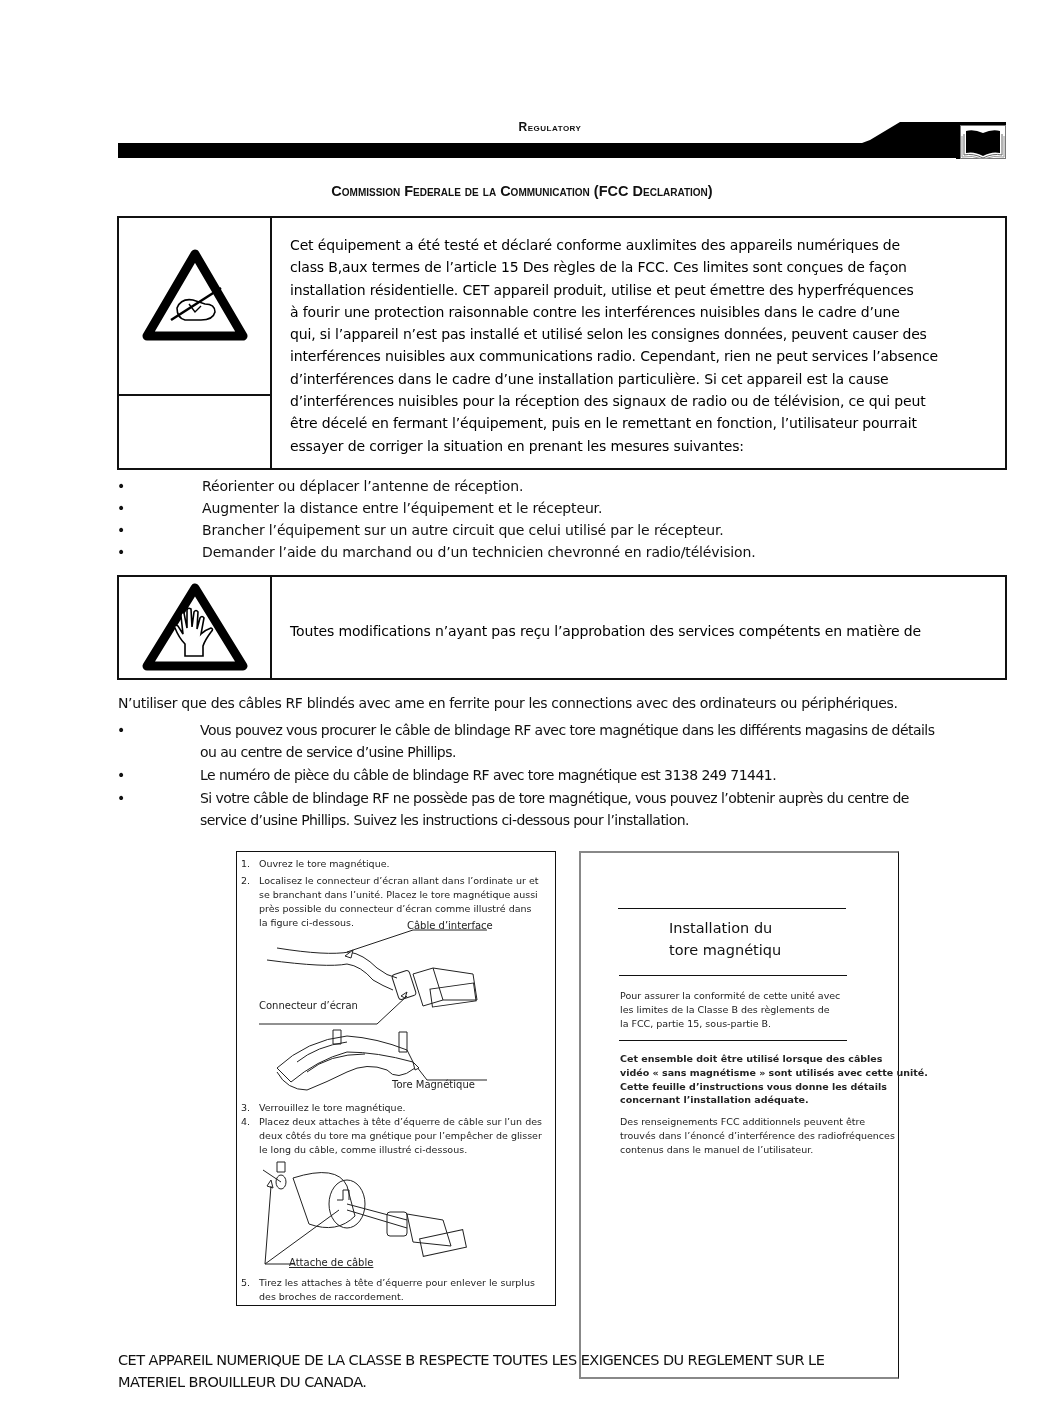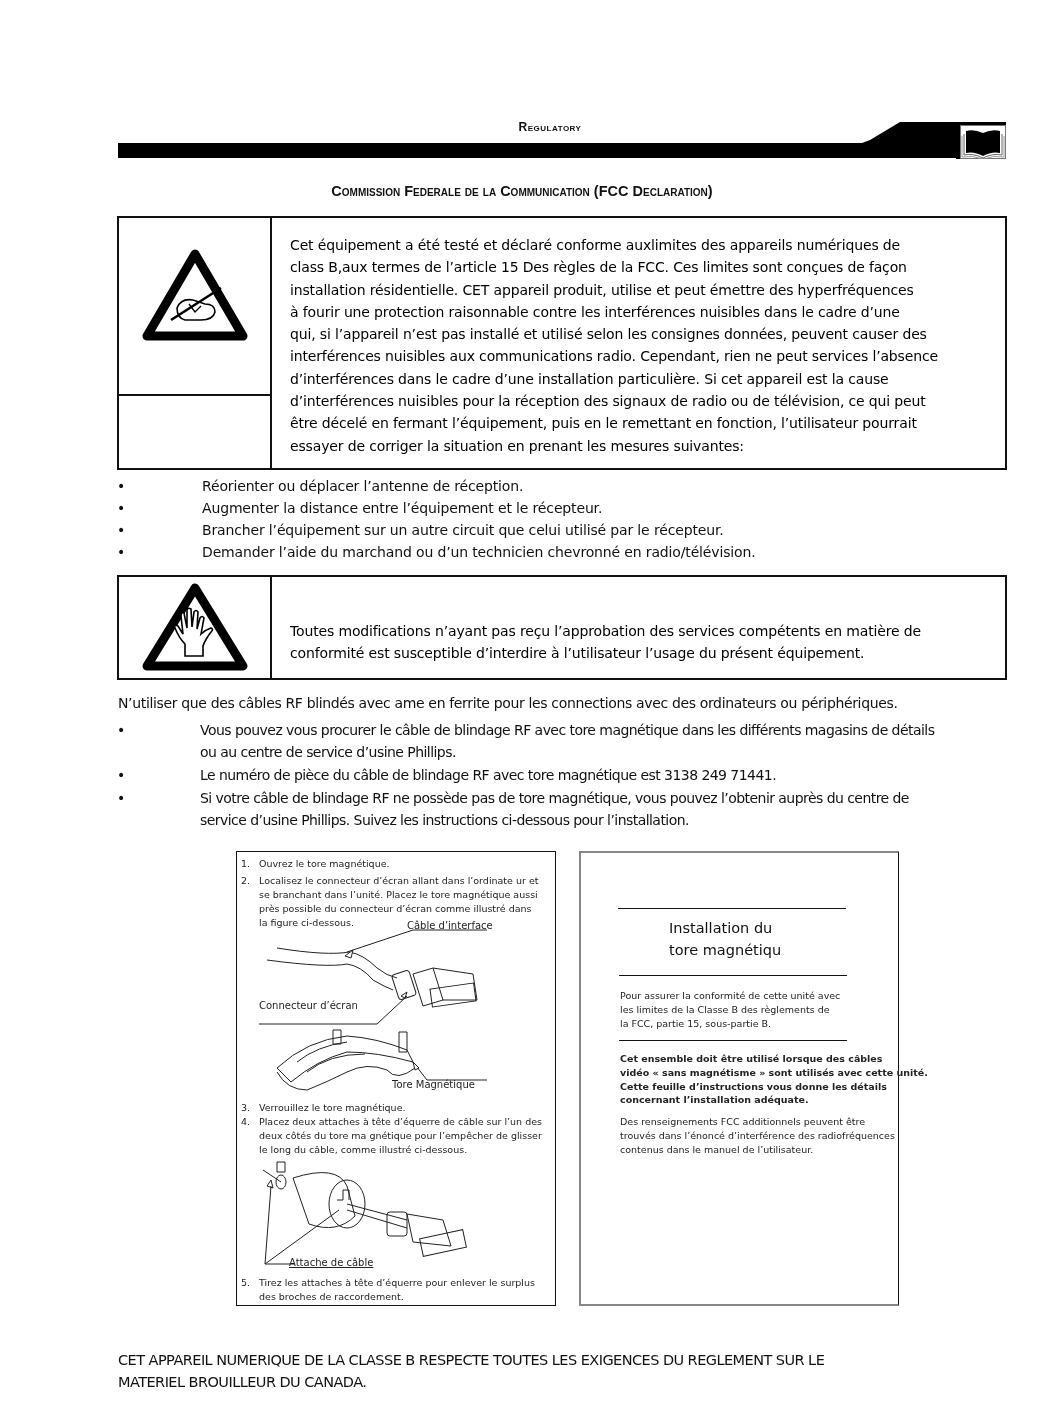--- a/index.html
+++ b/index.html
@@ -27,21 +27,21 @@
   
   .bul { font-size: 14px; line-height: 20px; white-space: nowrap; letter-spacing: -0.15px; }
   .bul .dot { position: absolute; left: 117px; }
   .bul .txt { position: absolute; left: 202px; }
 
   .para { font-size: 14px; line-height: 20px; white-space: nowrap; letter-spacing: -0.35px; }
   .bul2 { font-size: 14px; line-height: 20px; white-space: nowrap; letter-spacing: -0.55px; }
 
   
   .fig-left { left: 236px; top: 851px; width: 320px; height: 455px; border: 1px solid #111; box-sizing: border-box; }
-  .fig-right { left: 579px; top: 851px; width: 320px; height: 455px;
+  .fig-right { left: 579px; top: 851px; width: 320px; height: 528px;
                border-left: 2px solid #888; border-top: 2px solid #888;
                border-right: 1px solid #111; border-bottom: 2px solid #888; box-sizing: border-box; }
   .small { font-size: 9.5px; line-height: 13.8px; white-space: nowrap; color: #222; }
   .step-num { position: absolute; left: 4px; }
   .step-txt { position: absolute; left: 22px; }
   .lbl { font-size: 10px; white-space: nowrap; color: #222; }
 
   .rule { height: 1px; background: #111; }
   .inst-title { font-size: 14.5px; line-height: 22px; color: #111; white-space: nowrap; }
 
@@ -112,21 +112,20 @@
 </div>
 
 <div class="abs warn-box" style="left:117px;top:575px;width:890px;height:105px;">
   <div class="abs warn-icon-cell" style="left:0;top:0;width:153px;height:101px;"></div>
   <svg class="abs" style="left:22px;top:5px" width="108" height="92" viewBox="0 0 108 92">
     <path d="M54 6 L102 84 L6 84 Z" fill="none" stroke="#000" stroke-width="9" stroke-linejoin="round"></path>
     <path d="M44 74 L44 62 Q38 56 34 46 Q33 42 37 44 L42 52 L40 34 Q40 30 43 31 L46 46 L46 28 Q47 25 50 27 L51 45 L53 30 Q55 27 57 30 L56 47 L59 36 Q61 33 63 36 L60 52 Q64 48 70 46 Q73 47 70 50 Q64 58 62 64 L62 74 Z" fill="#fff" stroke="#000" stroke-width="1.6"></path>
   </svg>
   <div class="abs warn-text" style="left:171px;top:16px;margin-top:27px;">
     <div>Toutes modifications n’ayant pas reçu l’approbation des services compétents en matière de</div>
-    <div>conformité est susceptible d’interdire à l’utilisateur l’usage du présent équipement.</div>
   </div>
 </div>
 
 <div class="abs para" style="left:118px;top:693px;">N’utiliser que des câbles RF blindés avec ame en ferrite pour les connections avec des ordinateurs ou périphériques.</div>
 
 <div class="abs" style="left:0;top:720px;width:1044px;">
   <div class="bul2 abs" style="top:0;">
     <span class="abs" style="left:117px">•</span>
     <span class="abs" style="left:200px">Vous pouvez vous procurer le câble de blindage RF avec tore magnétique dans les différents magasins de détails</span>
     <span class="abs" style="left:200px;top:22px">ou au centre de service d’usine Phillips.</span>

